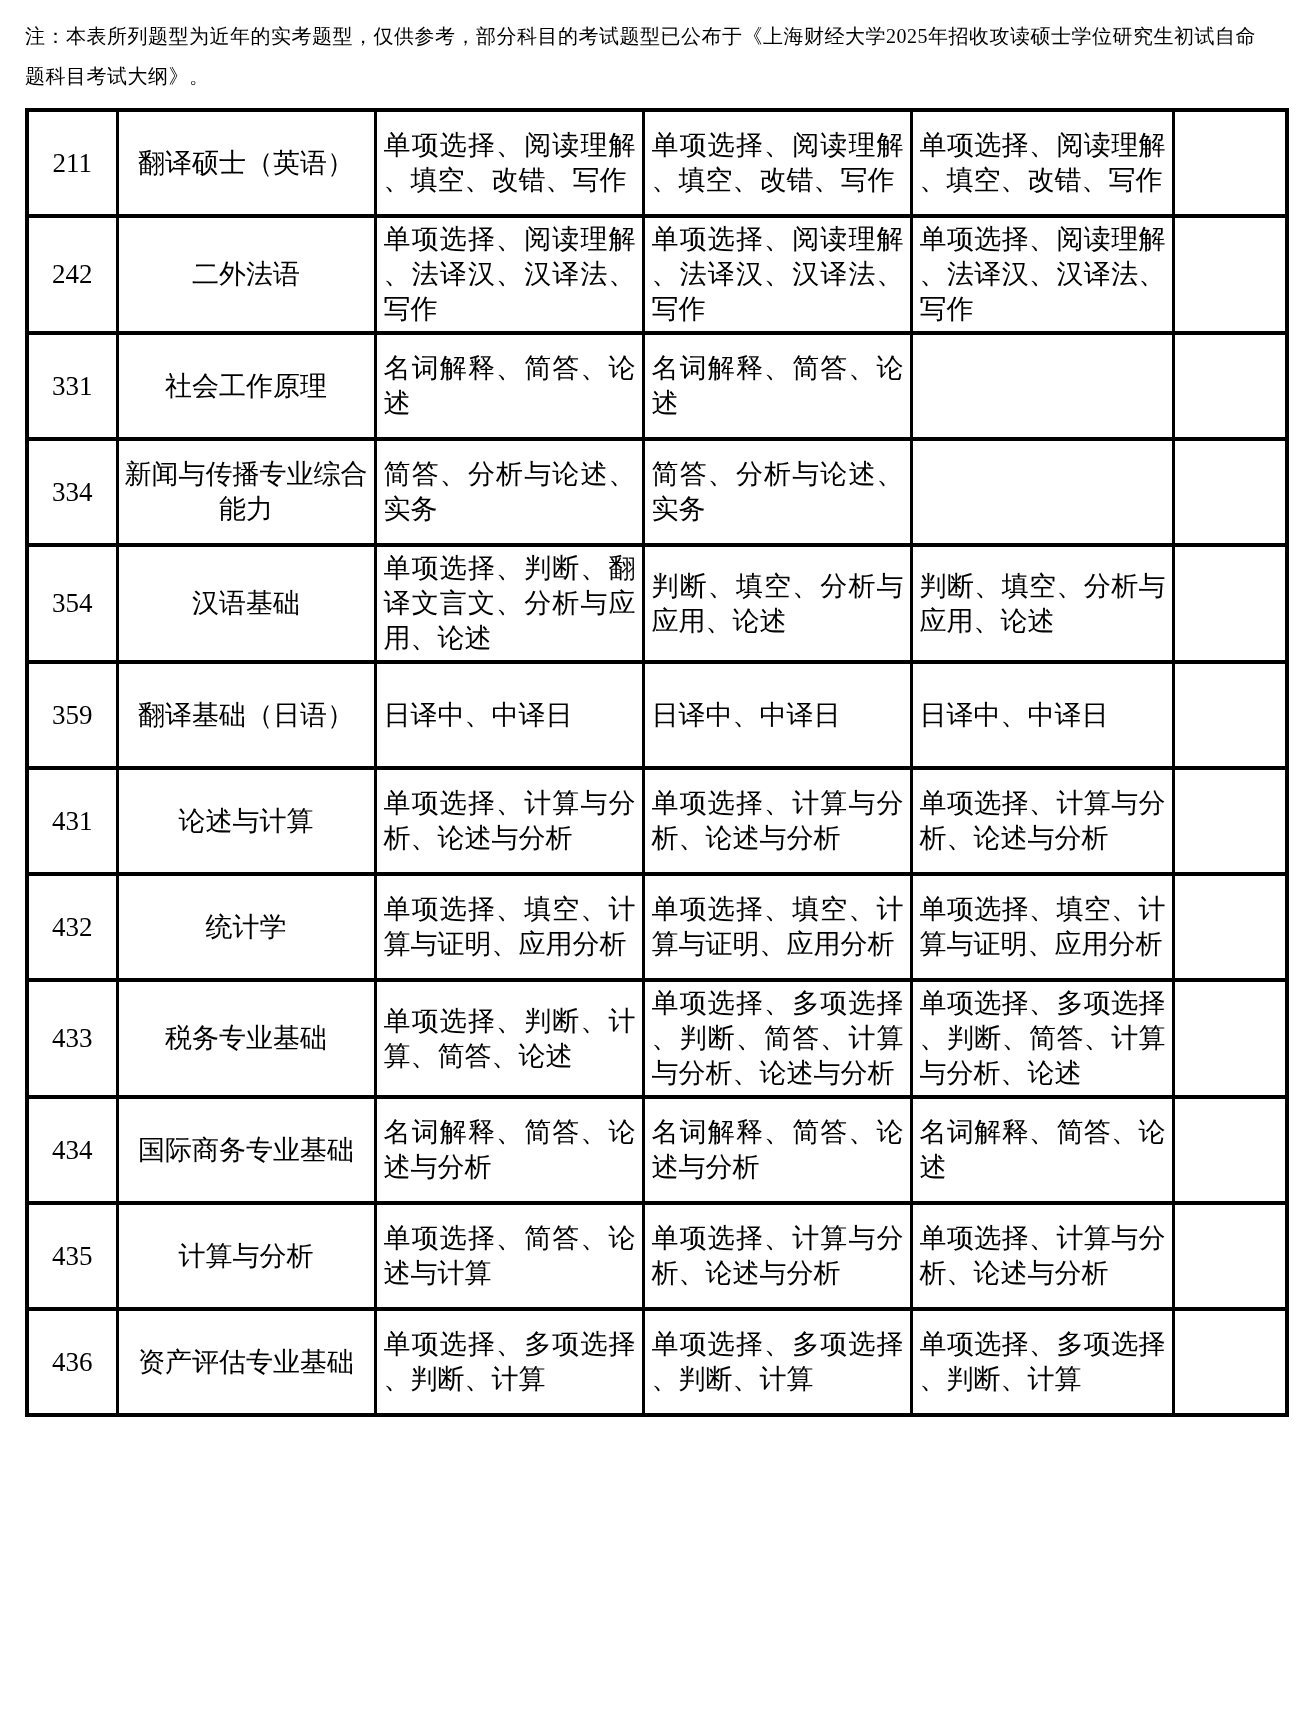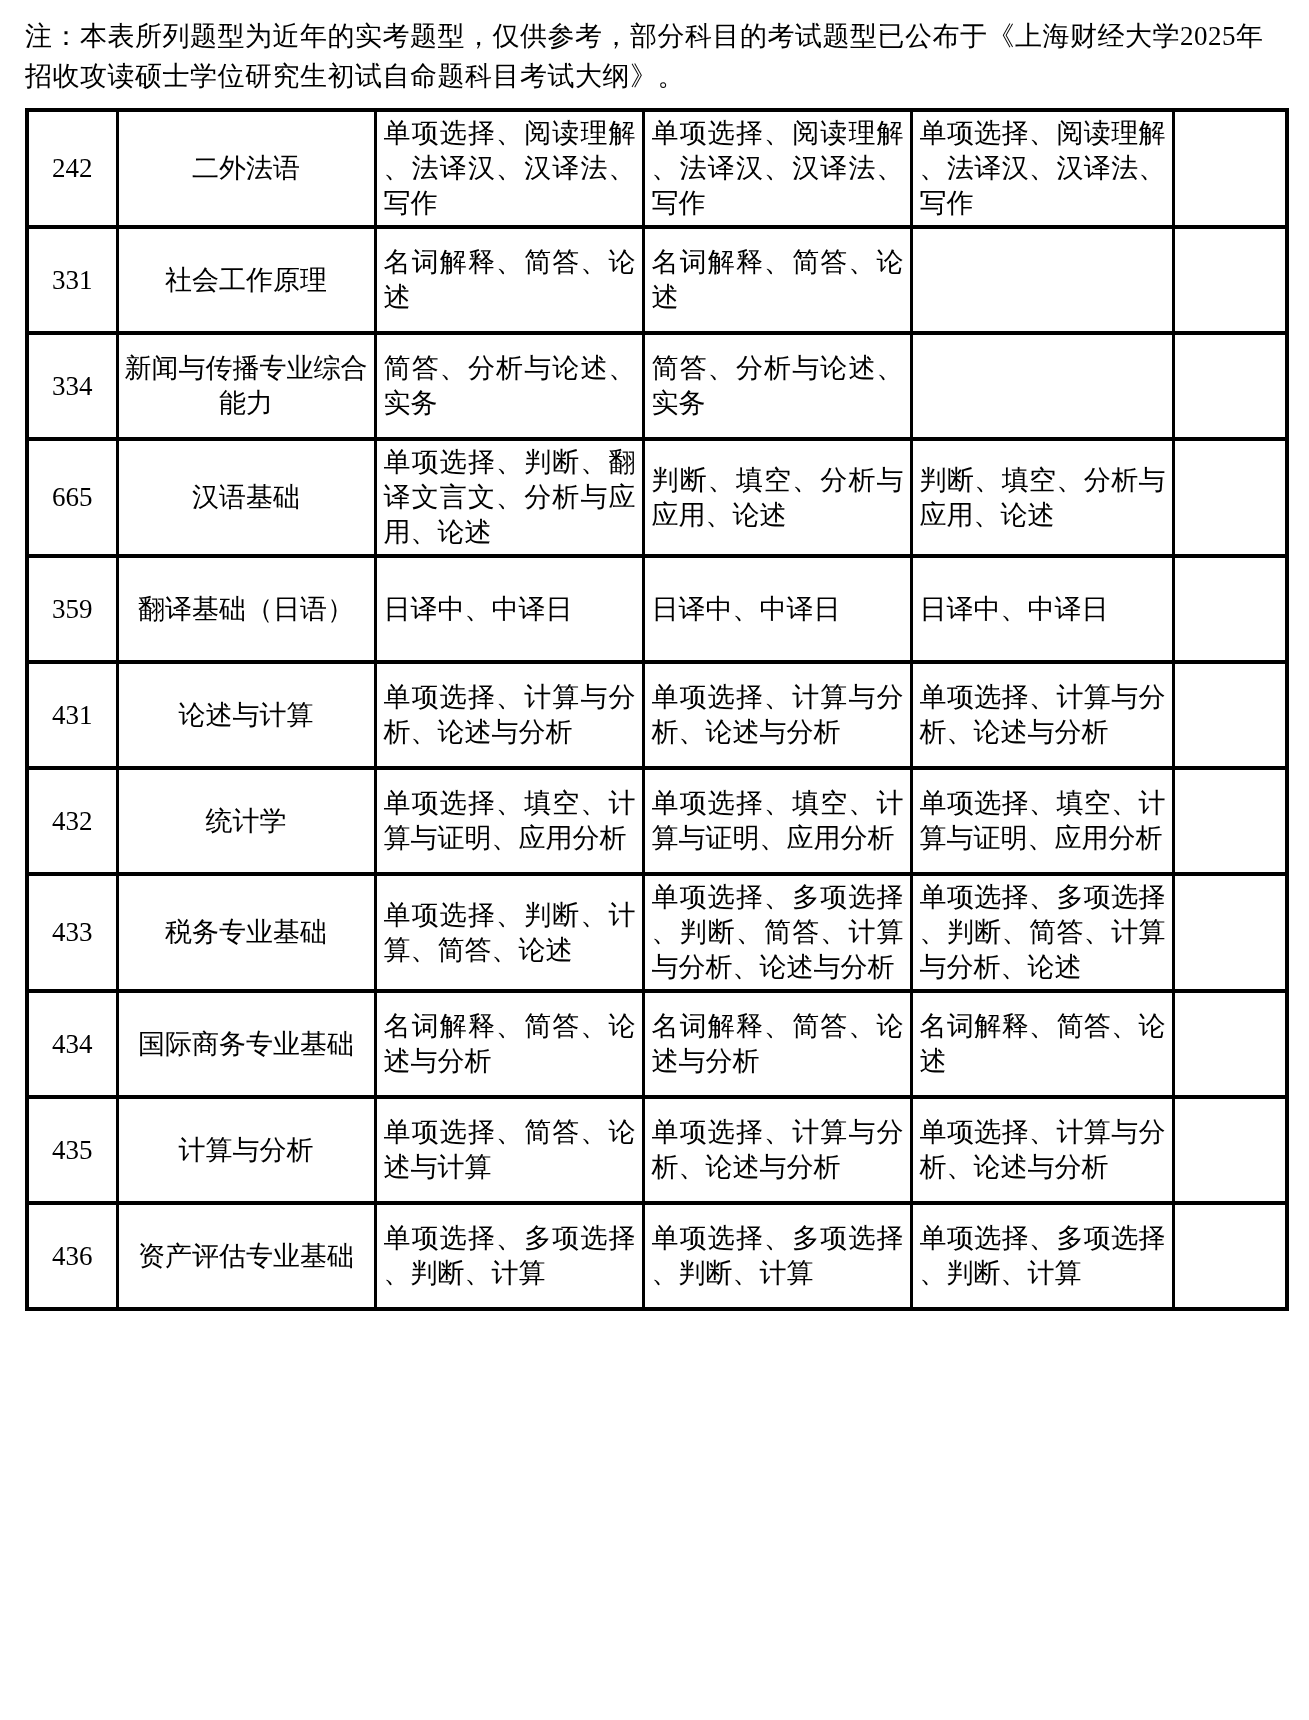--- a/index.html
+++ b/index.html
@@ -10,21 +10,21 @@
   }
   body {
     width: 1309px;
     height: 1720px;
     font-family: "Liberation Serif", "DejaVu Serif", serif;
     overflow: hidden;
   }
   .note {
     margin: 16px 0 0 25px;
     width: 1245px;
-    font-size: 27px;
+    font-size: 20px;
     line-height: 40px;
     text-align: left;
     letter-spacing: 0.5px;
   }
   table.exam {
     margin: 12px 0 0 25px;
     width: 1260px;
     table-layout: fixed;
     border-collapse: collapse;
     border: 4px solid #000;
@@ -77,20 +77,28 @@
     <col class="c-code">
       <col class="c-name">
       <col class="c-2024">
       <col class="c-2023">
       <col class="c-2022">
       <col class="c-remark">
   </colgroup>
   <tbody>
 
   <tr>
+    <td class="c">211</td>
+    <td class="c">翻译硕士（英语）</td>
+    <td class="t">单项选择、阅读理解、填空、改错、写作</td>
+    <td class="t">单项选择、阅读理解、填空、改错、写作</td>
+    <td class="t">单项选择、阅读理解、填空、改错、写作</td>
+    <td class="c"></td>
+  </tr>
+  <tr>
     <td class="c">242</td>
     <td class="c">二外法语</td>
     <td class="t">单项选择、阅读理解、法译汉、汉译法、写作</td>
     <td class="t">单项选择、阅读理解、法译汉、汉译法、写作</td>
     <td class="t">单项选择、阅读理解、法译汉、汉译法、写作</td>
     <td class="c"></td>
   </tr>
   <tr>
     <td class="c">331</td>
     <td class="c">社会工作原理</td>
@@ -101,21 +109,21 @@
   </tr>
   <tr>
     <td class="c">334</td>
     <td class="c">新闻与传播专业综合能力</td>
     <td class="t">简答、分析与论述、实务</td>
     <td class="t">简答、分析与论述、实务</td>
     <td class="t"></td>
     <td class="c"></td>
   </tr>
   <tr>
-    <td class="c">665</td>
+    <td class="c">354</td>
     <td class="c">汉语基础</td>
     <td class="t">单项选择、判断、翻译文言文、分析与应用、论述</td>
     <td class="t">判断、填空、分析与应用、论述</td>
     <td class="t">判断、填空、分析与应用、论述</td>
     <td class="c"></td>
   </tr>
   <tr>
     <td class="c">359</td>
     <td class="c">翻译基础（日语）</td>
     <td class="t">日译中、中译日</td>

